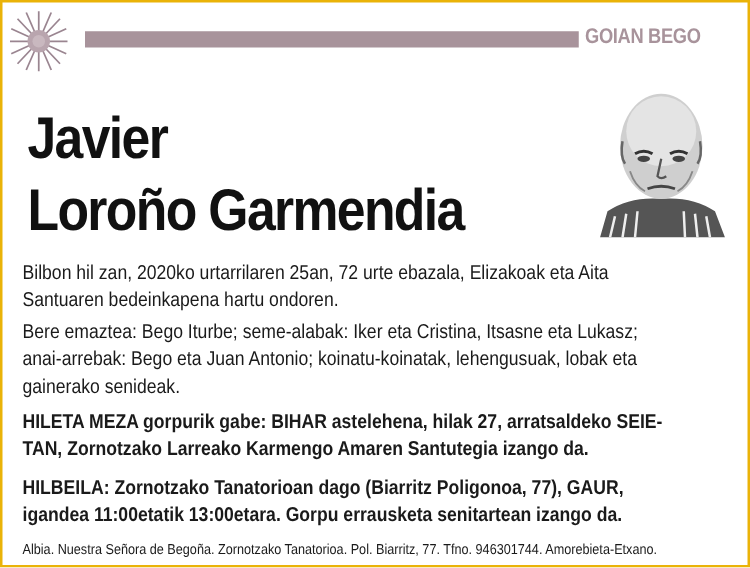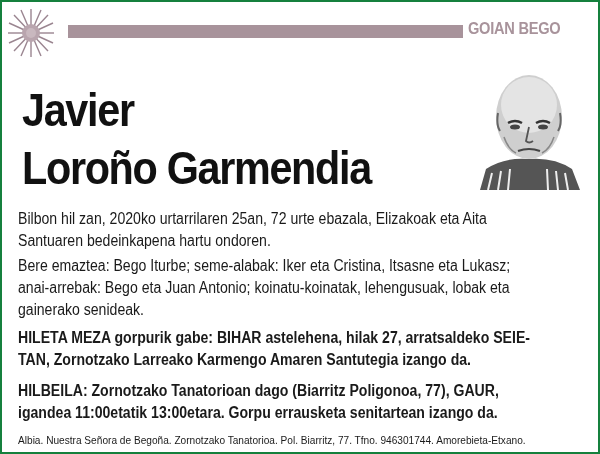--- a/index.html
+++ b/index.html
@@ -1,17 +1,17 @@
 <!DOCTYPE html>
 <html style="--accent: #a8939b;"><head>
   <meta charset="utf-8">
   <style>
     html, body { margin: 0; padding: 0; background: #ffffff; }
     body { width: 600px; height: 454px; position: relative; overflow: hidden; font-family: "Liberation Sans", sans-serif; color: #1a1a1a; }
-    .frame { position: absolute; left: 0; top: 0; width: 596px; height: 450px; border: 2px solid #15803d; background: #fff; }
+    .frame { position: absolute; left: 0; top: 0; width: 596px; height: 450px; border: 2px solid #eab308; background: #fff; }
     .emblem { position: absolute; left: 4px; top: 4px; width: 50px; height: 54px; }
     .top-bar { position: absolute; left: 66px; top: 23px; width: 395px; height: 13px; background: var(--accent); }
     .section-title { position: absolute; left: 466px; top: 17px; font-family: "Liberation Sans", sans-serif; font-weight: bold; font-size: 17px; letter-spacing: -0.3px; color: var(--accent); transform: scaleX(0.86); transform-origin: left top; white-space: nowrap; }
     .name { position: absolute; left: 20px; font-family: "Liberation Sans", sans-serif; font-weight: bold; color: #111; font-size: 47px; letter-spacing: -1.5px; transform: scaleX(0.88); transform-origin: left top; white-space: nowrap; line-height: 1; }
     .name.first { top: 84px; }
     .name.last { top: 142px; }
     .photo { position: absolute; left: 472px; top: 63px; width: 110px; height: 125px; }
     .body-text { position: absolute; left: 16px; width: 600px; font-size: 16px; line-height: 22px; color: #1a1a1a; transform: scaleX(0.88); transform-origin: left top; white-space: nowrap; }
     .p1 { top: 206px; }
     .p2 { top: 253px; }

